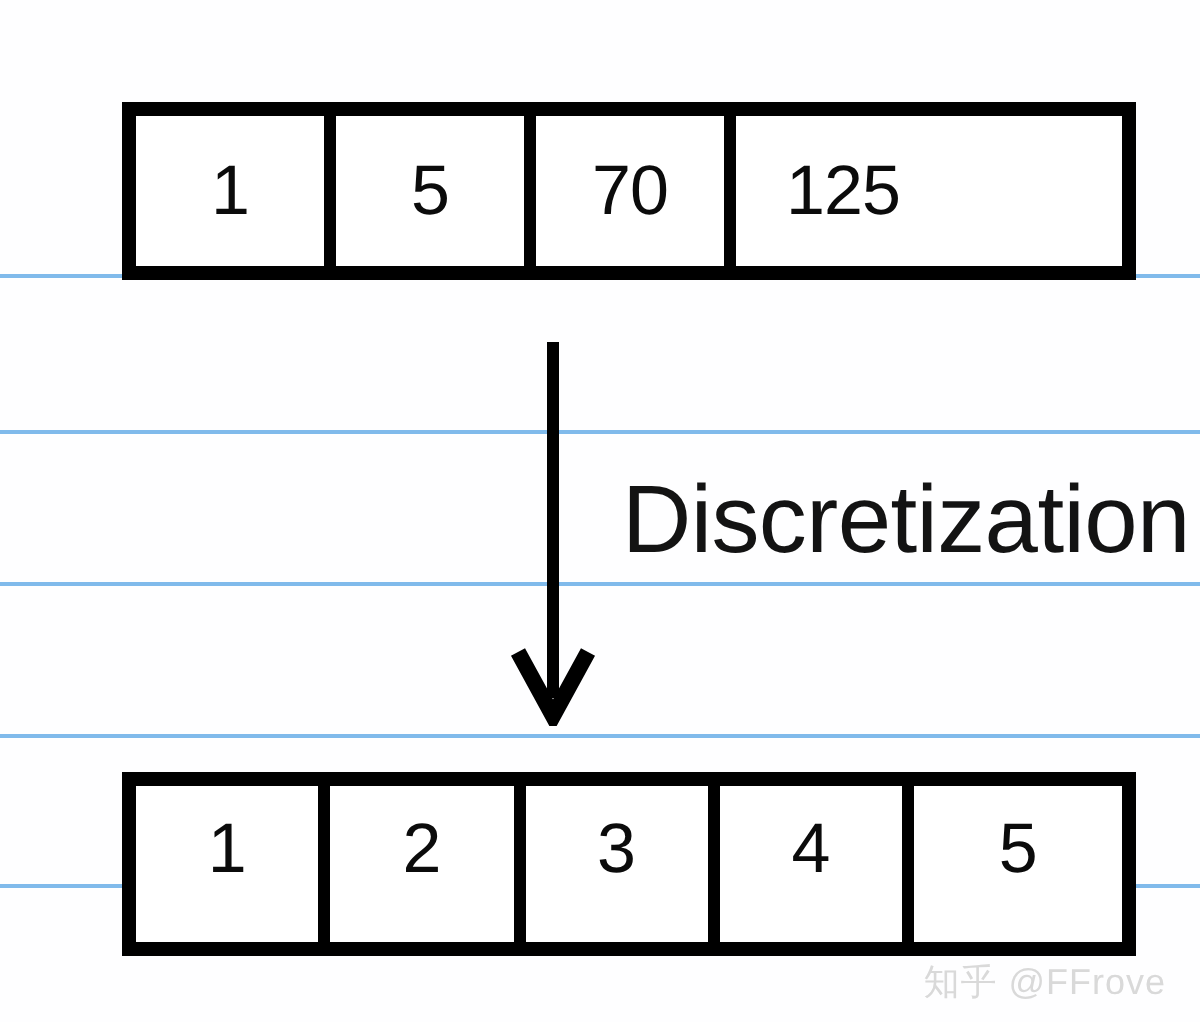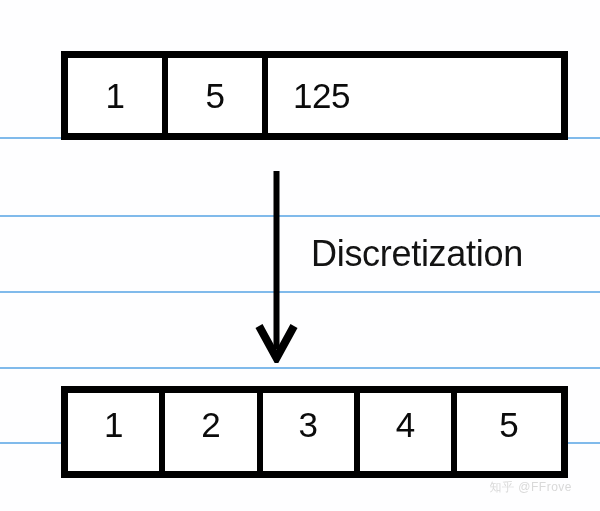--- a/index.html
+++ b/index.html
@@ -81,51 +81,52 @@
     top: 168px;
     width: 50px;
     height: 195px;
   }
 
   
   #label-discretization {
     position: absolute;
     left: 311px;
     top: 233px;
-    font-size: 36px;
+    font-size: 48px;
     color: #131313;
     white-space: nowrap;
     letter-spacing: -0.3px;
   }
 
   
   #watermark {
     position: absolute;
-    right: 28px;
+    right: 17px;
     top: 479px;
-    font-size: 12px;
+    font-size: 18px;
     color: #d9d9d9;
     white-space: nowrap;
     letter-spacing: 0.5px;
   }
 </style>
 </head>
 <body>
 
 <div id="canvas">
 
   <div class="rule-line" style="top:137px"></div>
   <div class="rule-line" style="top:215px"></div>
   <div class="rule-line" style="top:291px"></div>
   <div class="rule-line" style="top:367px"></div>
   <div class="rule-line" style="top:442px"></div>
 
   <div class="array" id="array-top">
     <div class="cell">1</div>
     <div class="cell">5</div>
+    <div class="cell">70</div>
     <div class="cell">125</div>
   </div>
 
   <svg id="arrow" viewBox="0 0 50 195" width="50" height="195" xmlns="http://www.w3.org/2000/svg">
     <line x1="24.5" y1="3" x2="24.5" y2="181" stroke="#000000" stroke-width="6"></line>
     <polyline points="7,158 24.5,190 42,158" fill="none" stroke="#000000" stroke-width="8" stroke-linecap="butt" stroke-linejoin="miter"></polyline>
   </svg>
 
   <div id="label-discretization">Discretization</div>
 

